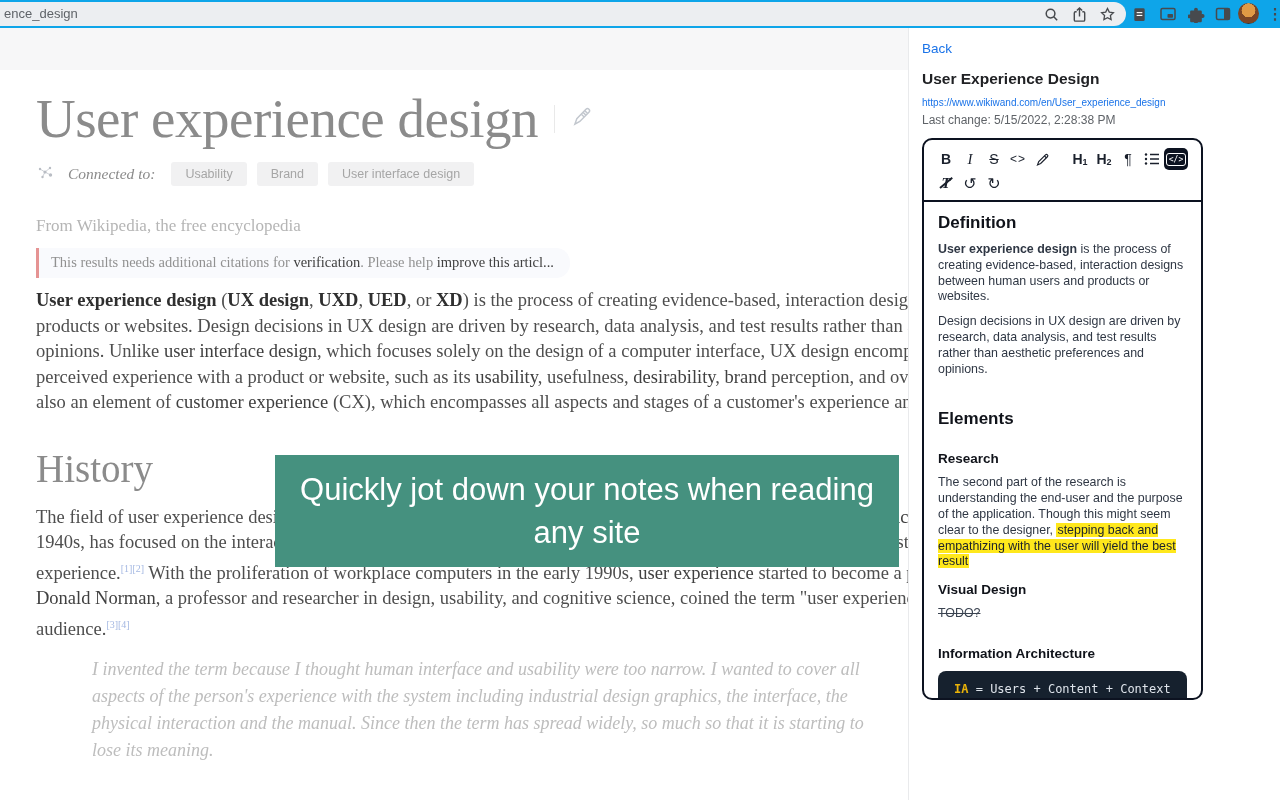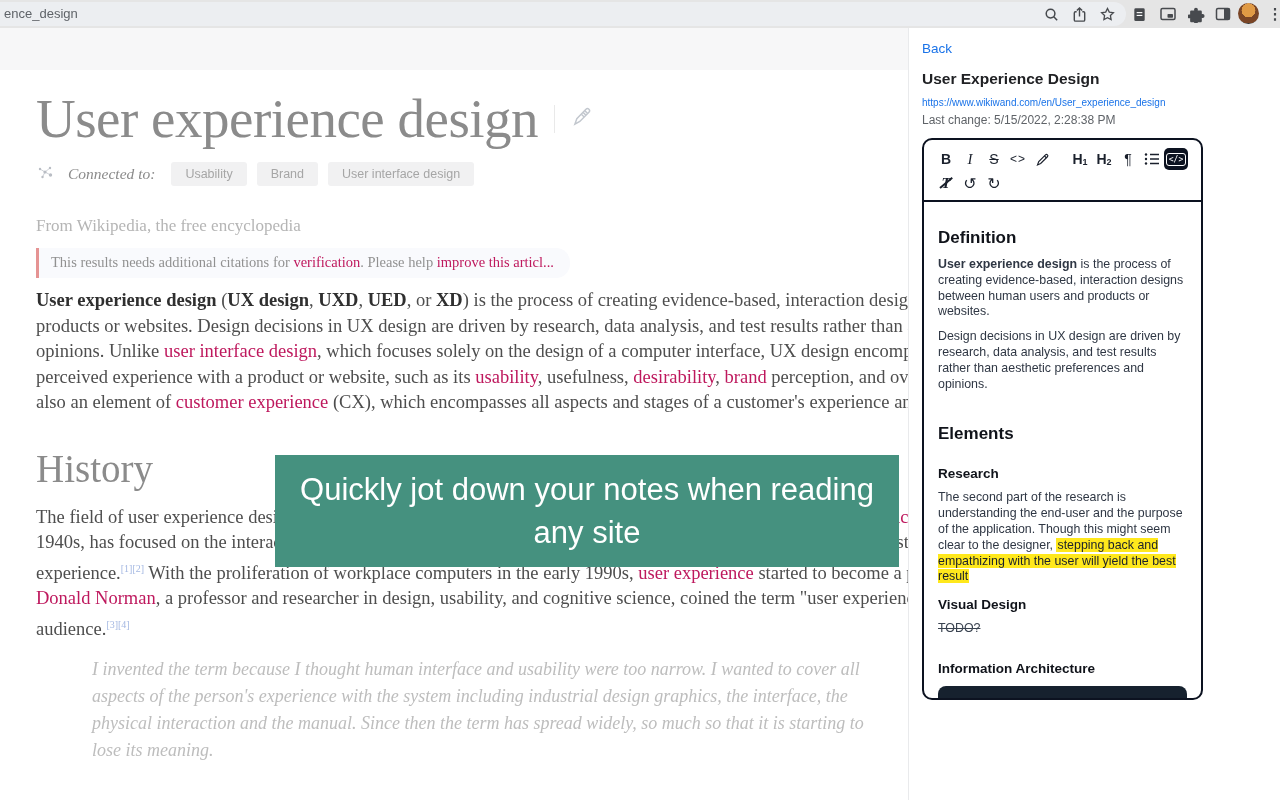--- a/index.html
+++ b/index.html
@@ -1,21 +1,21 @@
 <!DOCTYPE html>
 <html><head>
 <meta charset="utf-8">
 <style>
   * { margin:0; padding:0; box-sizing:border-box; }
   html,body { width:1280px; height:800px; overflow:hidden; background:#fff;
               font-family:"Liberation Sans", sans-serif; }
   .stage { position:relative; width:1280px; height:800px; }
 
   
-  .browser-bar { position:absolute; left:0; top:0; width:1280px; height:28px; background:#e5e5e5; }
+  .browser-bar { position:absolute; left:0; top:0; width:1280px; height:28px; background:#0ea5e9; }
   .omnibox { position:absolute; left:-18px; top:2px; width:1144px; height:24px;
              background:#eceef1; border-radius:12px; }
   .omnibox-text { position:absolute; left:22px; top:4px; font-size:13px; color:#5f6368; }
   .bar-icon { position:absolute; top:3px; width:22px; height:22px; display:flex;
               align-items:center; justify-content:center; color:#474a4e; }
   .bar-icon svg { display:block; }
   .glyph-dots { font-size:15px; color:#474a4e; font-weight:bold; }
   .avatar { position:absolute; top:3px; width:21px; height:21px; border-radius:50%;
             background:radial-gradient(circle at 50% 35%, #e09a45 0 40%, #7a4526 41% 75%, #33322f 76%); }
 
@@ -30,21 +30,21 @@
   .connected-row { margin-top:12px; display:flex; align-items:center; gap:10px; }
   .connected-label { font-style:italic; font-size:15.5px; color:#8a8a8a; margin:0 6px 0 4px; }
   .tag { font-family:"Liberation Sans", sans-serif; font-size:12.5px; color:#a6a6a6;
          background:#f1f1f2; padding:5px 14px; border-radius:3px; }
   .source-line { margin-top:30px; font-size:17px; color:#b5b5b5; }
   .notice { margin-top:12px; display:inline-block; border-left:3px solid #e59393;
             background:#f9fafd; border-radius:0 14px 14px 0; padding:6px 16px 7px 12px;
             font-size:14.5px; color:#919191; }
   .para { margin-top:10px; font-size:18.5px; line-height:25.5px; color:#4e4e4e; width:1120px; }
   .para b { color:#2f2f2f; }
-  .lnk { color:#be185d; text-decoration:none; cursor:pointer; }
+  .lnk { color:#404040; text-decoration:none; cursor:pointer; }
   sup.ref { color:#a3b7e2; font-size:10px; cursor:pointer; }
   .history-heading { margin-top:30px; font-size:39px; font-weight:400; color:#8b8b8b; }
   .history-para { margin-top:14px; }
   .quote { margin:14px 0 0 56px; width:800px; font-style:italic; font-size:18px;
            line-height:27px; color:#bdbdbd; }
   .banner { position:absolute; left:275px; top:427px; width:624px; padding:13px 21px;
             background:#45917f; color:#fff; font-family:"Liberation Sans", sans-serif;
             font-size:31px; line-height:43px;text-align:center; }
 
   
@@ -75,21 +75,21 @@
   .clear-fmt .it { font-weight:600; }
   .clear-fmt::after { content:""; position:absolute; left:4px; top:10px; width:16px; height:1.6px;
                       background:#1a202c; transform:rotate(-40deg); }
   .arrow-glyph { font-size:16px; }
   .list-svg { display:block; }
 
   .note-body { padding:6px 14px 12px; }
   .nb-h1 { font-size:17px; font-weight:700; color:#10131a; }
   .nb-h2 { font-size:13.5px; font-weight:700; color:#10131a; }
   .nb-p { font-size:12.4px; line-height:15.8px; color:#2f3744; margin-top:9px; }
-  .mt-def { margin-top:20px; }
+  .mt-def { margin-top:5px; }
   .mt-elements { margin-top:32px; }
   .mt-research { margin-top:22px; }
   .mt-visual { margin-top:12px; }
   .mt-ia { margin-top:26px; }
   mark { background:#ffe81c; color:#1a202c; padding:0 1px; }
   .todo-line { margin-top:9px; font-size:12.4px; color:#3a4350; }
   .todo-line s { text-decoration:line-through; }
   .codeblock { margin-top:10px; background:#16212e; border-radius:8px; padding:11px 16px;
                font-family:"DejaVu Sans Mono", monospace; font-size:12px; color:#dde3ea; }
   .code-var { color:#eab308;font-weight:bold; }

